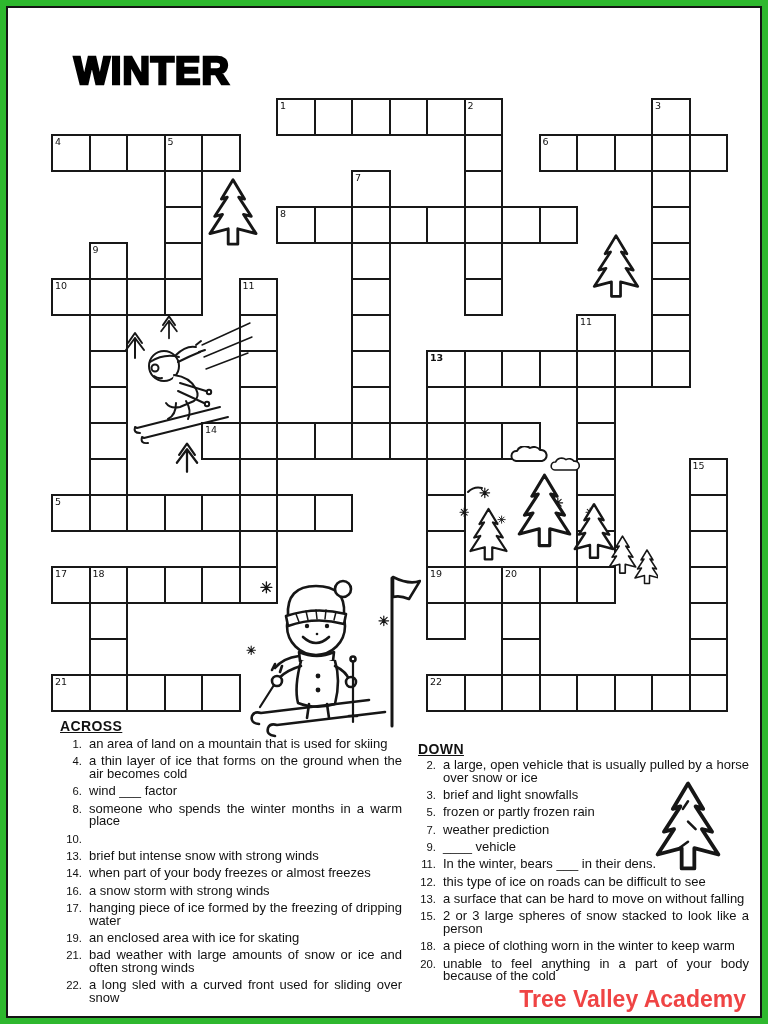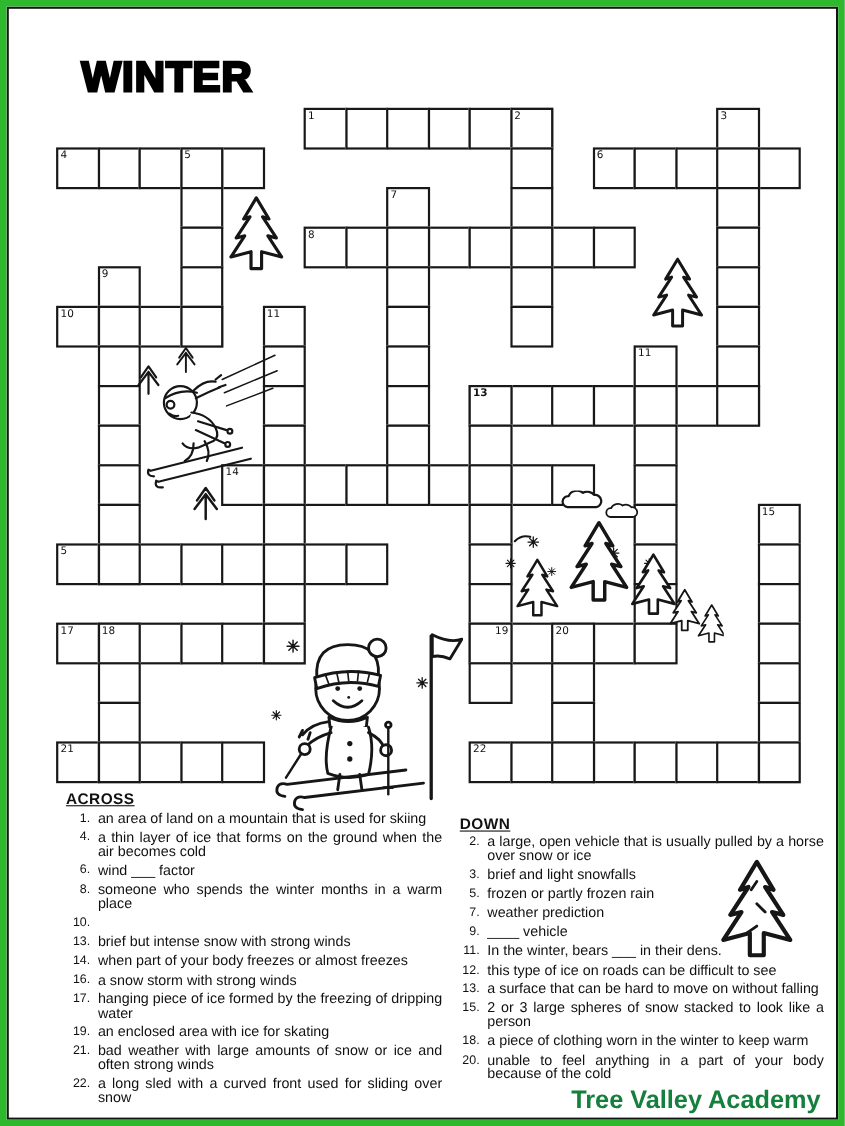--- a/index.html
+++ b/index.html
@@ -196,21 +196,21 @@
       <span class="cellnum" style="left: 86.5px; top: 239px;">9</span>
       <span class="cellnum" style="left: 49px; top: 275px;">10</span>
       <span class="cellnum" style="left: 236.5px; top: 275px;">11</span>
       <span class="cellnum" style="left: 574px; top: 311px;">11</span>
       <span class="cellnum" style="left: 424px; top: 347px; font-weight: bold;">13</span>
       <span class="cellnum" style="left: 199px; top: 419px;">14</span>
       <span class="cellnum" style="left: 686.5px; top: 455px;">15</span>
       <span class="cellnum" style="left: 49px; top: 491px;">5</span>
       <span class="cellnum" style="left: 49px; top: 563px; text-align: right;">17</span>
       <span class="cellnum" style="left: 86.5px; top: 563px;">18</span>
-      <span class="cellnum" style="left: 444px; top: 563px;">19</span>
+      <span class="cellnum" style="left: 424px; top: 563px;">19</span>
       <span class="cellnum" style="left: 499px; top: 563px;">20</span>
       <span class="cellnum" style="left: 49px; top: 671px;">21</span>
       <span class="cellnum" style="left: 424px; top: 671px;">22</span>
     </div>
 
   
   <svg width="0" height="0" aria-hidden="true">
     <defs>
       <g id="pineT">
         <path d="M30 4 L18 24 L24 22 L11 42 L19 40 L6 60 L25 55 L25 71 L35 71 L35 55 L54 60 L41 40 L49 42 L36 22 L42 24 Z" fill="#fff" stroke="#161616" stroke-width="3" stroke-linejoin="round"></path>
@@ -417,14 +417,14 @@
       <div class="clue">
         <span class="cnum">18.</span>
         <span class="ctext">a piece of clothing worn in the winter to keep warm</span>
       </div>
       <div class="clue">
         <span class="cnum">20.</span>
         <span class="ctext">unable to feel anything in a part of your body because of the cold</span>
       </div>
     </div>
 
-  <div class="footer" style="color: #15803d;">Tree Valley Academy</div>
+  <div class="footer" style="color: #ef4444;">Tree Valley Academy</div>
 </div>
 
 </body></html>

